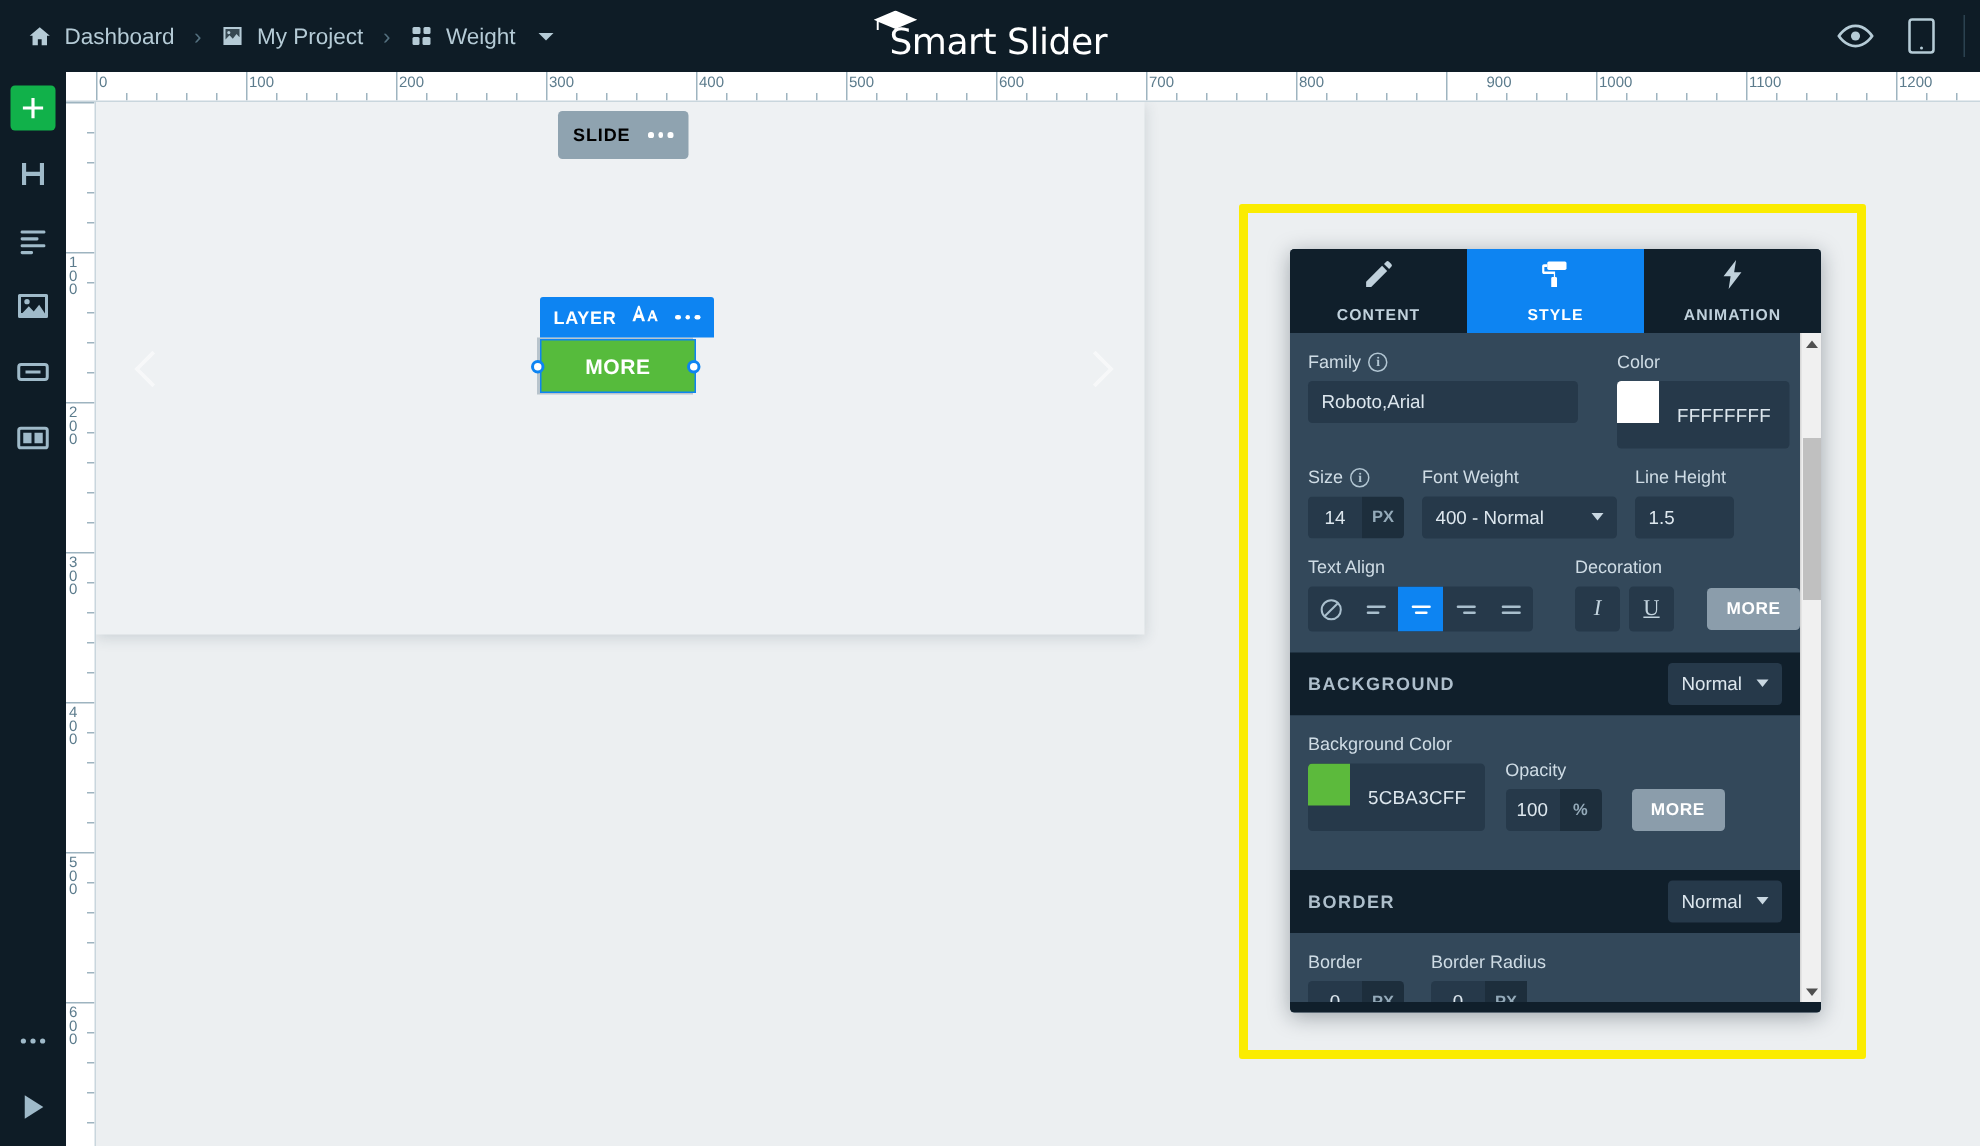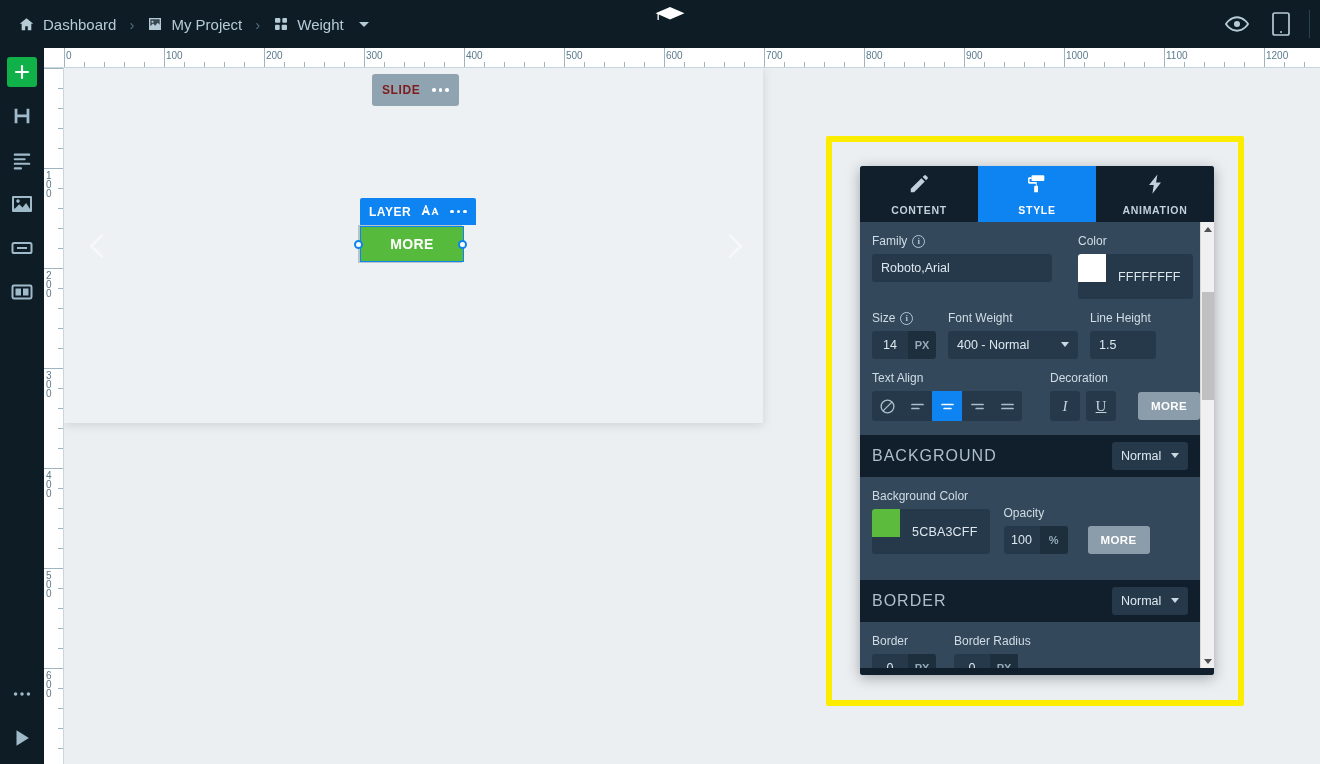--- a/index.html
+++ b/index.html
@@ -97,21 +97,21 @@
   .canvas-area {
     position: absolute; top: 68px; left: 64px; width: 1256px; height: 696px;
     background: #eceff1; overflow: hidden;
   }
   .slide {
     position: absolute; left: 0; top: 0; width: 699px; height: 355px;
     background: #eef1f3; box-shadow: 0 2px 9px rgba(40,60,75,.16);
   }
   .slide-badge {
     position: absolute; left: 308px; top: 6px; height: 26px;
-    background: #8fa3b0; color: #7f1d1d; border-radius: 3px;
+    background: #8fa3b0; color: #000000; border-radius: 3px;
     display: flex; align-items: center; gap: 12px; padding: 16px 10px;
     font-size: 12px; font-weight: bold; letter-spacing: .6px; cursor: pointer;
   }
   .dots3 { display: flex; gap: 3px; align-items: center; }
   .dots3 i { width: 3.5px; height: 3.5px; border-radius: 50%; background: #fff; display: block; }
 
   .nav-arrow {
     position: absolute; top: 160px; width: 36px; height: 36px;
     cursor: pointer; opacity: .55;
   }
@@ -237,21 +237,21 @@
   .more-pill {
     background: #8b9dab; color: #fff; border-radius: 3px; height: 28px;
     display: flex; align-items: center; justify-content: center;
     padding: 0 13px; font-size: 11.5px; font-weight: bold; letter-spacing: .4px;
     cursor: pointer;
   }
   .sec-head {
     background: #101f2b; height: 42px; display: flex; align-items: center;
     padding: 0 12px; margin-top: 14px;
   }
-  .sec-title { color: #aebfcc; font-size: 16px; font-weight: normal; letter-spacing: 1px; }
+  .sec-title { color: #aebfcc; font-size: 12px; font-weight: bold; letter-spacing: 1px; }
   .sec-sel { margin-left: auto; }
   .sec-body { background: #33485a; padding: 12px; }
 
   
   .sbar {
     position: absolute; right: 0; top: 0; width: 14px; height: 100%;
     background: #f0f0f0; border-left: 1px solid #d8d8d8;
   }
   .sb-arrow {
     position: absolute; left: 0; width: 14px; height: 14px;
@@ -306,20 +306,21 @@
     </div>
   </div>
 
   <div class="logo">
     <div class="logo-inner">
       <span style="margin-right:-19px;margin-bottom:13px;">
         <svg width="30" height="17" viewBox="0 0 30 17" fill="#fff">
             <path d="M15 0 0.5 6.2l2 .85V13l1.3.0V7.6L15 12.4 29.5 6.2z"></path>
           </svg>
       </span>
+      <span class="logo-text">Smart Slider</span>
     </div>
   </div>
 
   <div class="header-right">
     <div class="hdr-icon">
       <svg width="26" height="26" viewBox="0 0 24 24" fill="none" stroke="#b5cbd6" stroke-width="1.7">
           <path d="M1.8 12S5.5 5.8 12 5.8 22.2 12 22.2 12 18.5 18.2 12 18.2 1.8 12 1.8 12z"></path>
           <circle cx="12" cy="12" r="2.8" fill="#b5cbd6" stroke="none"></circle>
         </svg>
     </div>
@@ -446,21 +447,21 @@
     <div class="rh-tick" style="left: 760px; height: 5px;"></div>
     <div class="rh-tick" style="left: 780px; height: 5px;"></div>
     <div class="rh-tick" style="left: 800px; height: 5px;"></div>
     <div class="rh-tick" style="left: 820px; height: 20px;"></div>
     <div class="rh-lbl" style="left: 820px;">800</div>
     <div class="rh-tick" style="left: 840px; height: 5px;"></div>
     <div class="rh-tick" style="left: 860px; height: 5px;"></div>
     <div class="rh-tick" style="left: 880px; height: 5px;"></div>
     <div class="rh-tick" style="left: 900px; height: 5px;"></div>
     <div class="rh-tick" style="left: 920px; height: 20px;"></div>
-    <div class="rh-lbl" style="left: 920px;">900</div>
+    <div class="rh-lbl" style="left: 945px;">900</div>
     <div class="rh-tick" style="left: 940px; height: 5px;"></div>
     <div class="rh-tick" style="left: 960px; height: 5px;"></div>
     <div class="rh-tick" style="left: 980px; height: 5px;"></div>
     <div class="rh-tick" style="left: 1000px; height: 5px;"></div>
     <div class="rh-tick" style="left: 1020px; height: 20px;"></div>
     <div class="rh-lbl" style="left: 1020px;">1000</div>
     <div class="rh-tick" style="left: 1040px; height: 5px;"></div>
     <div class="rh-tick" style="left: 1060px; height: 5px;"></div>
     <div class="rh-tick" style="left: 1080px; height: 5px;"></div>
     <div class="rh-tick" style="left: 1100px; height: 5px;"></div>

